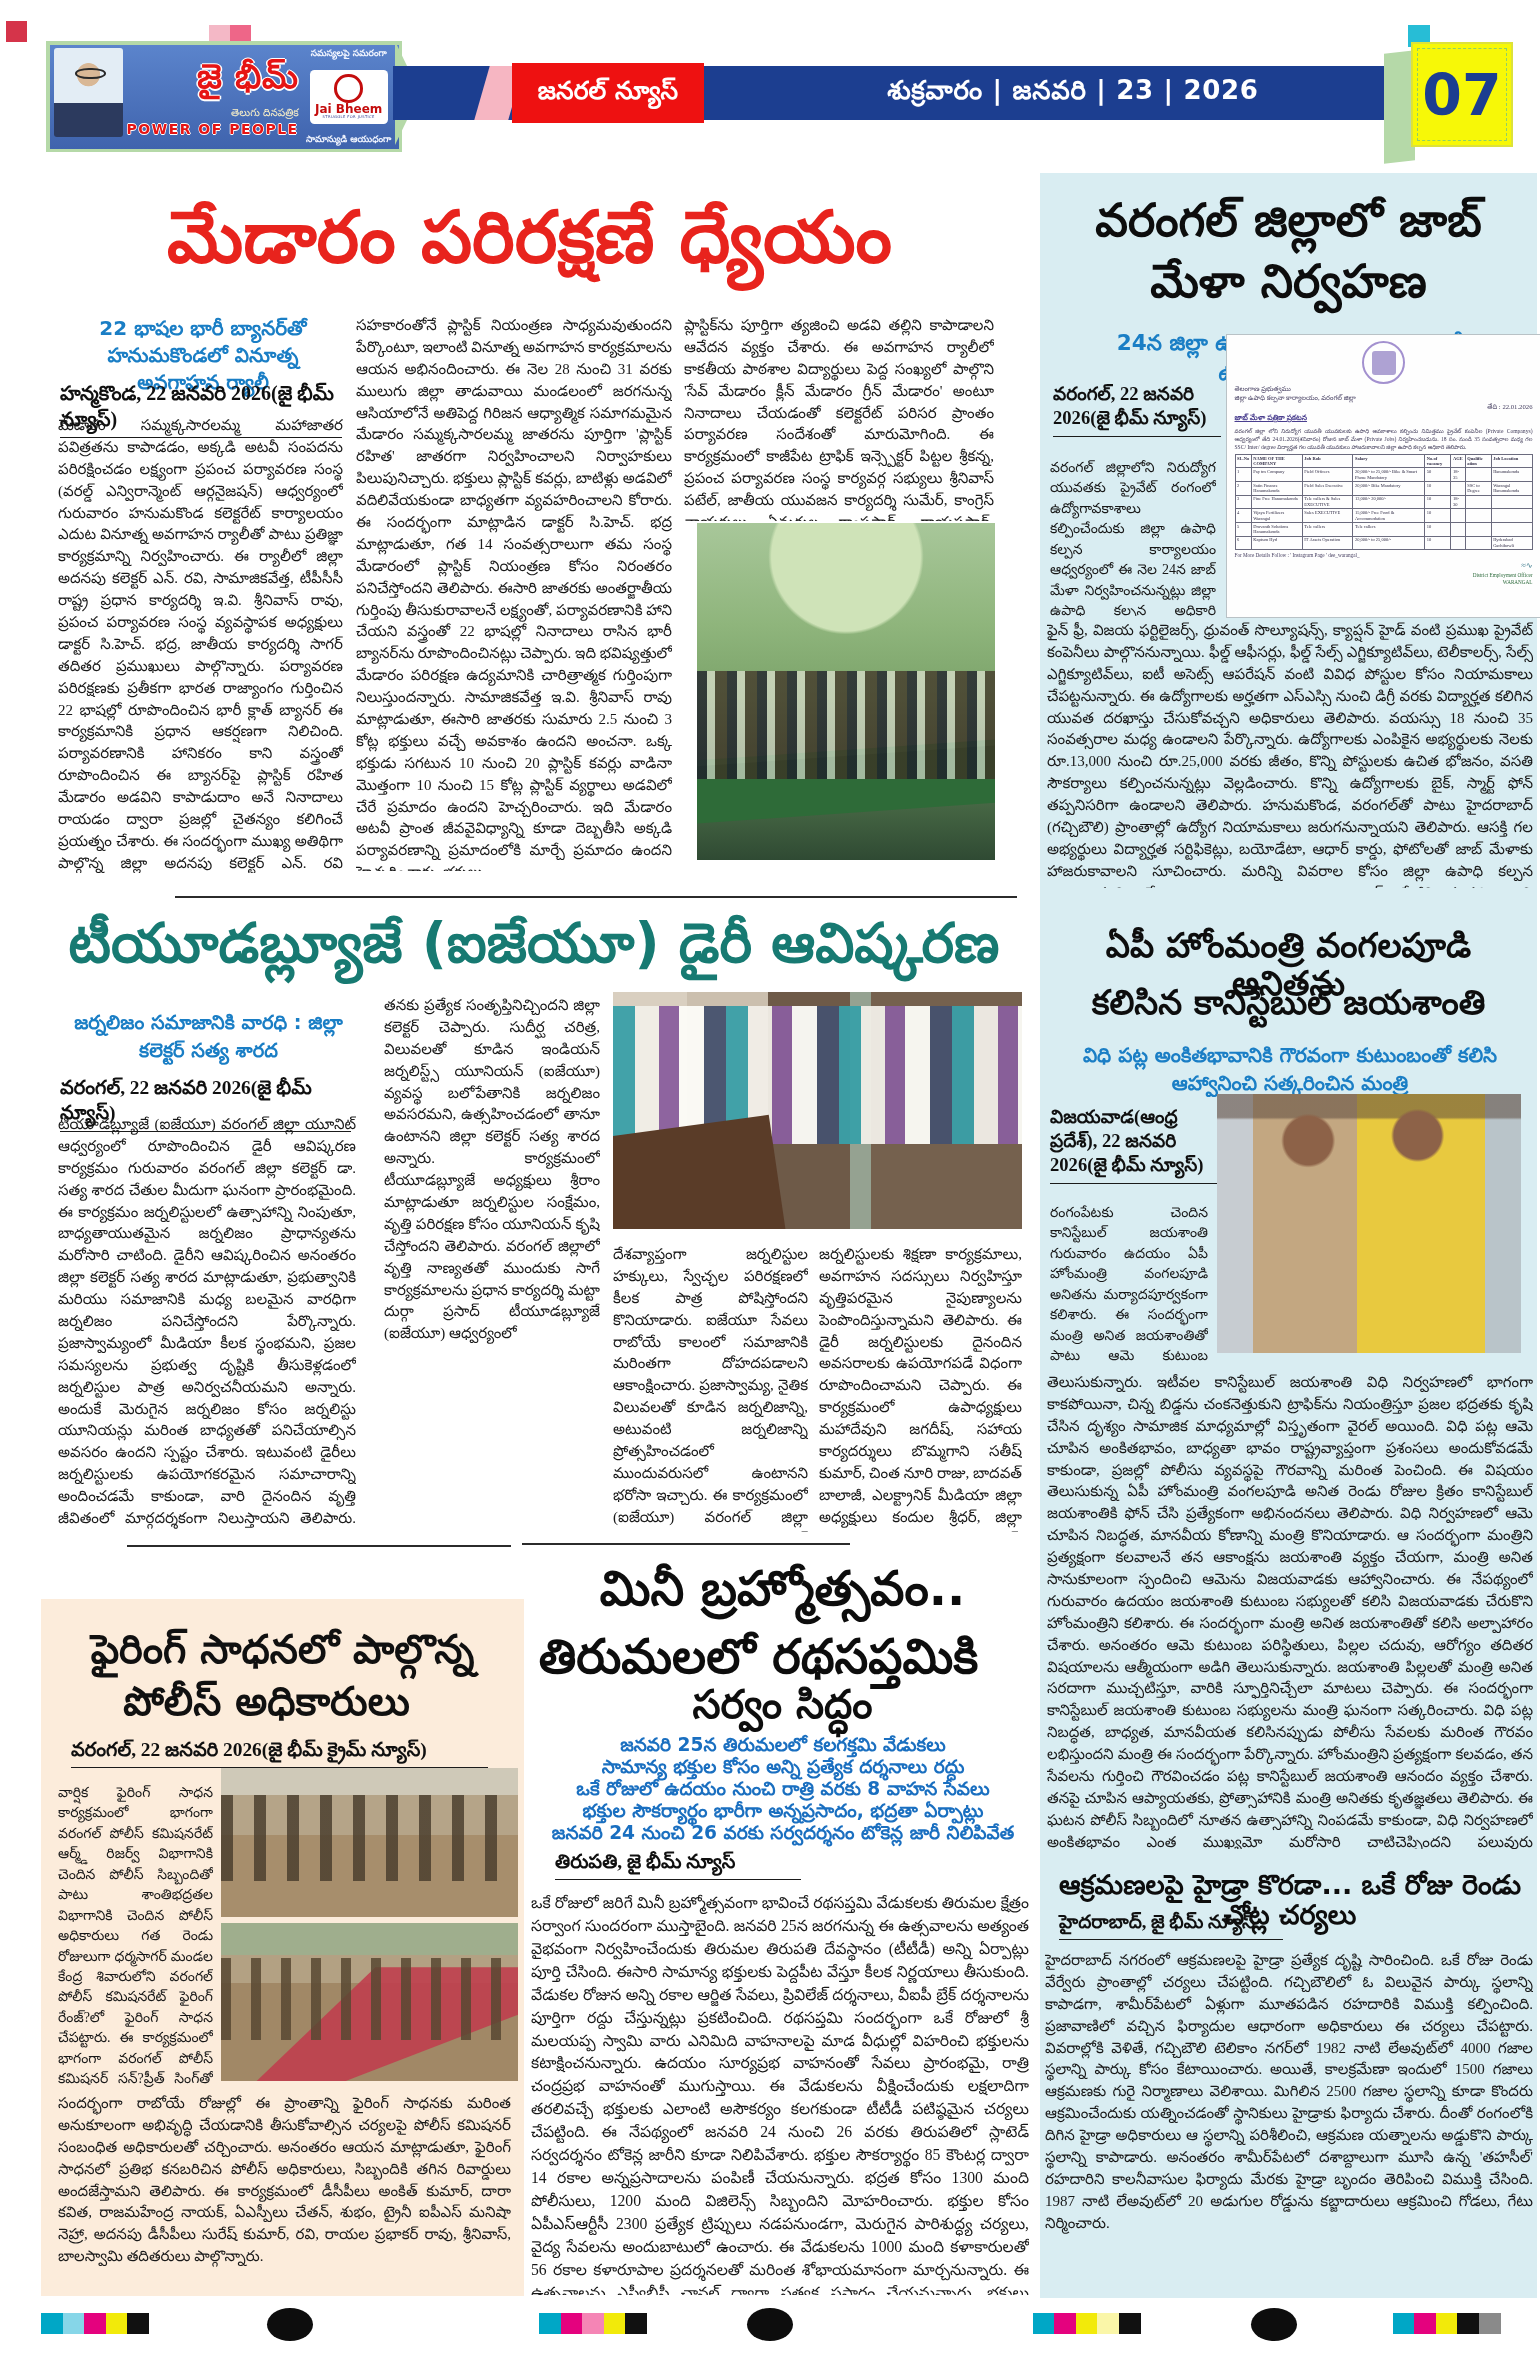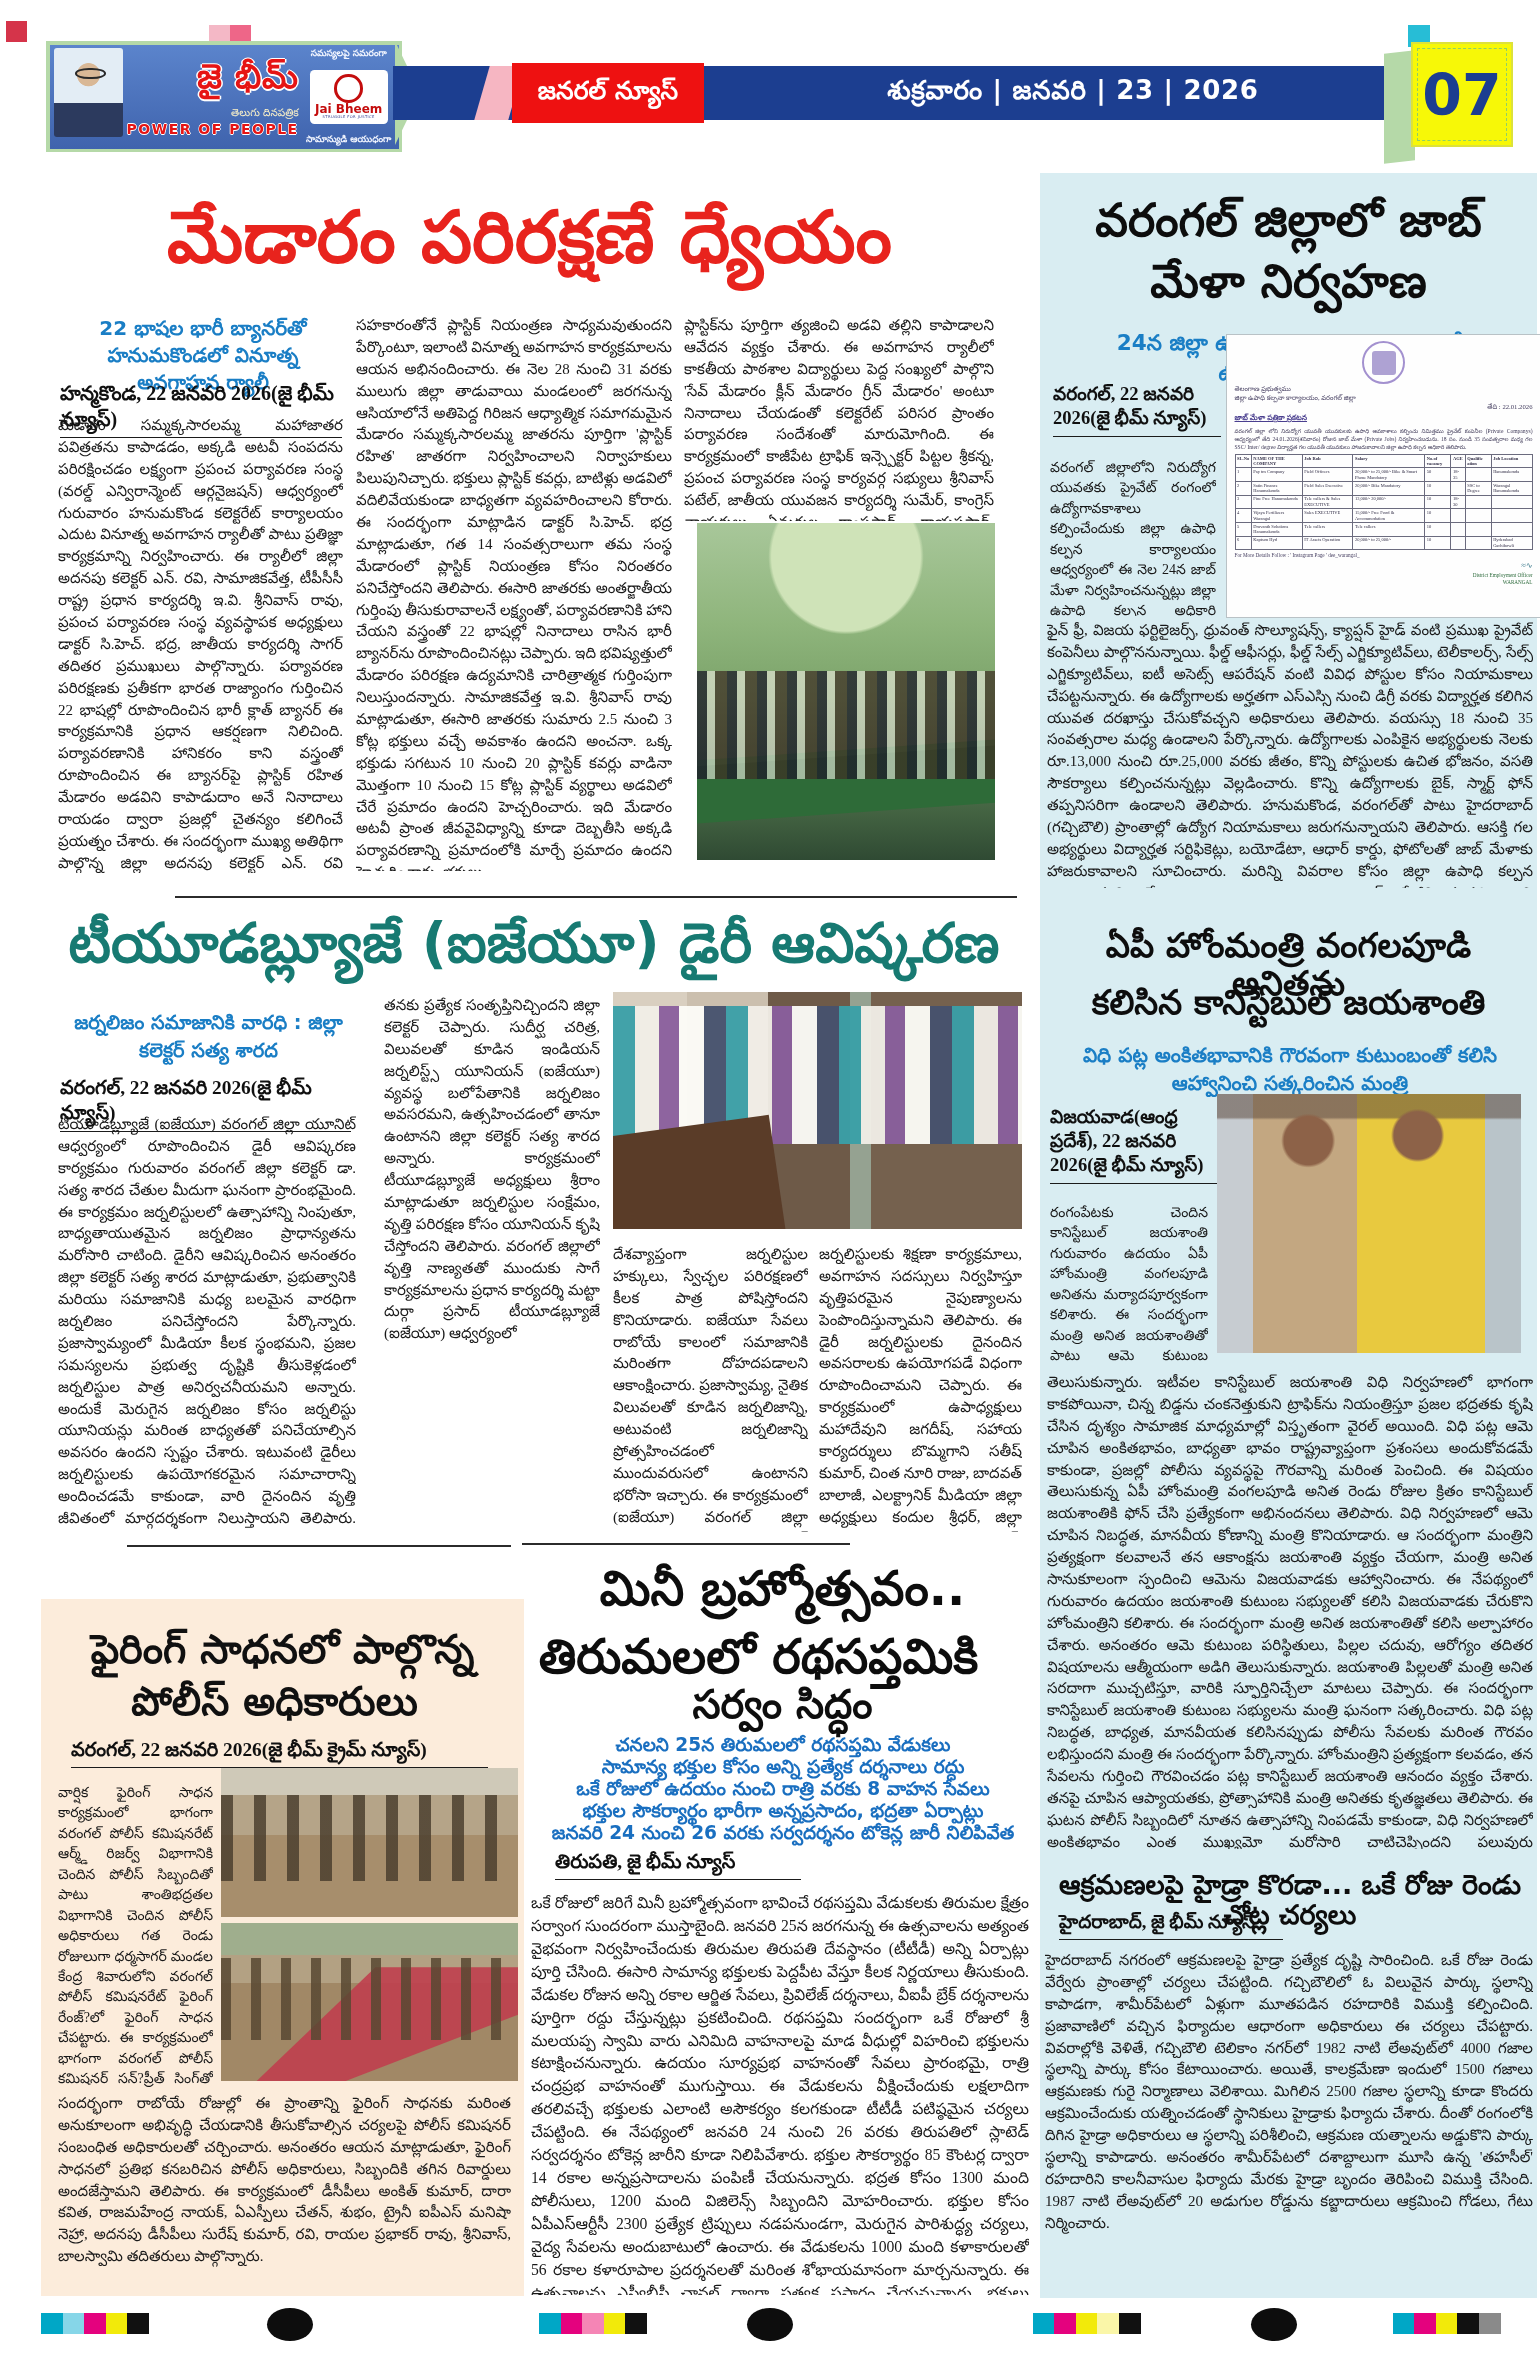--- a/index.html
+++ b/index.html
@@ -148,32 +148,32 @@
   <div class="abs body-col" style="left:384px;top:995px;width:216px;height:537px;">తనకు ప్రత్యేక సంతృప్తినిచ్చిందని జిల్లా కలెక్టర్ చెప్పారు. సుదీర్ఘ చరిత్ర, విలువలతో కూడిన ఇండియన్ జర్నలిస్ట్స్ యూనియన్ (ఐజేయూ) వ్యవస్థ బలోపేతానికి జర్నలిజం అవసరమని, ఉత్సహించడంలో తానూ ఉంటానని జిల్లా కలెక్టర్ సత్య శారద అన్నారు. కార్యక్రమంలో టీయూడబ్ల్యూజే అధ్యక్షులు శ్రీరాం మాట్లాడుతూ జర్నలిస్టుల సంక్షేమం, వృత్తి పరిరక్షణ కోసం యూనియన్ కృషి చేస్తోందని తెలిపారు. వరంగల్ జిల్లాలో వృత్తి నాణ్యతతో ముందుకు సాగే కార్యక్రమాలను ప్రధాన కార్యదర్శి మట్టా దుర్గా ప్రసాద్ టీయూడబ్ల్యూజే (ఐజేయూ) ఆధ్వర్యంలో</div>
   <div class="ph ph-tuwj" style="left:613px;top:992px;width:409px;height:237px;"></div>
   <div class="abs body-col" style="left:613px;top:1244px;width:195px;height:288px;">దేశవ్యాప్తంగా జర్నలిస్టుల హక్కులు, స్వేచ్ఛల పరిరక్షణలో కీలక పాత్ర పోషిస్తోందని కొనియాడారు. ఐజేయూ సేవలు రాబోయే కాలంలో సమాజానికి మరింతగా దోహదపడాలని ఆకాంక్షించారు. ప్రజాస్వామ్య, నైతిక విలువలతో కూడిన జర్నలిజాన్ని, అటువంటి జర్నలిజాన్ని ప్రోత్సహించడంలో ముందువరుసలో ఉంటానని భరోసా ఇచ్చారు. ఈ కార్యక్రమంలో (ఐజేయూ) వరంగల్ జిల్లా అధ్యక్షులు రాంచందర్ మాట్లాడుతూ, జర్నలిస్టుల భద్రత, హక్కుల పరిరక్షణ కోసం నిరంతరం కృషి చేస్తోందని తెలిపారు. జిల్లాలో జర్నలిజాన్ని మరింత ముందుకు తీసుకెళ్లేందుకు చేపడుతున్న కార్యక్రమాలను వివరించారు. ప్రధాన కార్యదర్శి మాట్లాడుతూ, టీయూడబ్ల్యూజే</div>
   <div class="abs body-col" style="left:819px;top:1244px;width:203px;height:288px;">జర్నలిస్టులకు శిక్షణా కార్యక్రమాలు, అవగాహన సదస్సులు నిర్వహిస్తూ వృత్తిపరమైన నైపుణ్యాలను పెంపొందిస్తున్నామని తెలిపారు. ఈ డైరీ జర్నలిస్టులకు దైనందిన అవసరాలకు ఉపయోగపడే విధంగా రూపొందించామని చెప్పారు. ఈ కార్యక్రమంలో ఉపాధ్యక్షులు మహాదేవుని జగదీష్, సహాయ కార్యదర్శులు బొమ్మగాని సతీష్ కుమార్, చింత నూరి రాజు, బాదవత్ బాలాజీ, ఎలక్ట్రానిక్ మీడియా జిల్లా అధ్యక్షులు కందుల శ్రీధర్, జిల్లా నాయకులు పిన్న శివకుమార్, మహేష్ కుమార్ తదితర ప్రముఖులు పాల్గొని తమ అభిప్రాయాలను వ్యక్తం చేశారు. కార్యక్రమం ముగింపులో జర్నలిస్టుల మధ్య ఐక్యత, వృత్తి పట్ల నిబద్ధత మరింత బలోపేతం కావాలని పాల్గొన్నవారు ఆకాంక్షించారు.</div>
 
   <div class="abs rule" style="left:127px;top:1545px;width:384px;"></div>
   <div class="abs rule" style="left:522px;top:1543px;width:328px;"></div>
 
   <div class="abs" style="left:41px;top:1599px;width:483px;height:697px;background:#fcecdb;"></div>
   <div class="abs headline center" style="left:56px;top:1627px;width:453px;font-size:40px;color:#101010;">ఫైరింగ్ సాధనలో పాల్గొన్న</div>
-  <div class="abs headline center" style="left:48px;top:1679px;width:453px;font-size:40px;color:#101010;">పోలీస్ అధికారులు</div>
+  <div class="abs headline center" style="left:40px;top:1679px;width:453px;font-size:40px;color:#101010;">పోలీస్ అధికారులు</div>
   <div class="abs dateline" style="left:71px;top:1737px;width:417px;font-size:19.4px;">వరంగల్, 22 జనవరి 2026(జై భీమ్ క్రైమ్ న్యూస్)</div>
   <div class="abs body-col" style="left:58px;top:1783px;width:155px;height:304px;font-size:14px;">వార్షిక ఫైరింగ్ సాధన కార్యక్రమంలో భాగంగా వరంగల్ పోలీస్ కమిషనరేట్ ఆర్మ్డ్ రిజర్వ్ విభాగానికి చెందిన పోలీస్ సిబ్బందితో పాటు శాంతిభద్రతల విభాగానికి చెందిన పోలీస్ అధికారులు గత రెండు రోజులుగా ధర్మసాగర్ మండల కేంద్ర శివారులోని వరంగల్ పోలీస్ కమిషనరేట్ ఫైరింగ్ రేంజ్?లో ఫైరింగ్ సాధన చేపట్టారు. ఈ కార్యక్రమంలో భాగంగా వరంగల్ పోలీస్ కమిషనర్ సన్?ప్రీత్ సింగ్‌తో పాటు డీసీపీలు, అదనపు డీసీపీలు, ఏసీపీలు, ఆర్?.ఐలు, ఇన్?స్పెక్టర్లు, ఎస్?.ఐలు పాల్గొని వివిధ రకాల ఆయుధాలతో ఫైరింగ్ సాధన నిర్వహించారు. ఈ</div>
   <div class="ph ph-pol1" style="left:221px;top:1768px;width:297px;height:149px;"></div>
   <div class="ph ph-pol2" style="left:221px;top:1923px;width:297px;height:158px;"></div>
   <div class="abs body-col" style="left:58px;top:2093px;width:453px;height:189px;">సందర్భంగా రాబోయే రోజుల్లో ఈ ప్రాంతాన్ని ఫైరింగ్ సాధనకు మరింత అనుకూలంగా అభివృద్ధి చేయడానికి తీసుకోవాల్సిన చర్యలపై పోలీస్ కమిషనర్ సంబంధిత అధికారులతో చర్చించారు. అనంతరం ఆయన మాట్లాడుతూ, ఫైరింగ్ సాధనలో ప్రతిభ కనబరిచిన పోలీస్ అధికారులు, సిబ్బందికి తగిన రివార్డులు అందజేస్తామని తెలిపారు. ఈ కార్యక్రమంలో డీసీపీలు అంకిత్ కుమార్, దారా కవిత, రాజమహేంద్ర నాయక్, ఏఎస్పీలు చేతన్, శుభం, ట్రైనీ ఐపీఎస్ మనిషా నెహ్రా, అదనపు డీసీపీలు సురేష్ కుమార్, రవి, రాయల ప్రభాకర్ రావు, శ్రీనివాస్, బాలస్వామి తదితరులు పాల్గొన్నారు.</div>
 
   <div class="abs headline center" style="left:529px;top:1562px;width:507px;font-size:48px;color:#0d0d0d;">మినీ బ్రహ్మోత్సవం..</div>
   <div class="abs headline center" style="left:505px;top:1630px;width:507px;font-size:48px;color:#0d0d0d;">తిరుమలలో రథసప్తమికి</div>
   <div class="abs headline center" style="left:529px;top:1682px;width:507px;font-size:40px;color:#0d0d0d;">సర్వం సిద్ధం</div>
   <div class="abs" style="left:531px;top:1734px;width:504px;">
-    <div class="bullet-line">చనలని 25న తిరుమలలో రథసప్తమి వేడుకలు</div>
+    <div class="bullet-line">జనవరి 25న తిరుమలలో కలగక్తమి వేడుకలు</div>
     <div class="bullet-line">సామాన్య భక్తుల కోసం అన్ని ప్రత్యేక దర్శనాలు రద్దు</div>
     <div class="bullet-line">ఒకే రోజులో ఉదయం నుంచి రాత్రి వరకు 8 వాహన సేవలు</div>
     <div class="bullet-line">భక్తుల సౌకర్యార్థం భారీగా అన్నప్రసాదం, భద్రతా ఏర్పాట్లు</div>
     <div class="bullet-line">జనవరి 24 నుంచి 26 వరకు సర్వదర్శనం టోకెన్ల జారీ నిలిపివేత</div>
   </div>
   <div class="abs dateline" style="left:555px;top:1849px;width:246px;font-size:19.4px;">తిరుపతి, జై భీమ్ న్యూస్</div>
   <div class="abs body-col" style="left:531px;top:1892px;width:498px;height:403px;font-size:15.7px;">ఒకే రోజులో జరిగే మినీ బ్రహ్మోత్సవంగా భావించే రథసప్తమి వేడుకలకు తిరుమల క్షేత్రం సర్వాంగ సుందరంగా ముస్తాబైంది. జనవరి 25న జరగనున్న ఈ ఉత్సవాలను అత్యంత వైభవంగా నిర్వహించేందుకు తిరుమల తిరుపతి దేవస్థానం (టీటీడీ) అన్ని ఏర్పాట్లు పూర్తి చేసింది. ఈసారి సామాన్య భక్తులకు పెద్దపీట వేస్తూ కీలక నిర్ణయాలు తీసుకుంది. వేడుకల రోజున అన్ని రకాల ఆర్జిత సేవలు, ప్రివిలేజ్ దర్శనాలు, వీఐపీ బ్రేక్ దర్శనాలను పూర్తిగా రద్దు చేస్తున్నట్లు ప్రకటించింది. రథసప్తమి సందర్భంగా ఒకే రోజులో శ్రీ మలయప్ప స్వామి వారు ఎనిమిది వాహనాలపై మాడ వీధుల్లో విహరించి భక్తులను కటాక్షించనున్నారు. ఉదయం సూర్యప్రభ వాహనంతో సేవలు ప్రారంభమై, రాత్రి చంద్రప్రభ వాహనంతో ముగుస్తాయి. ఈ వేడుకలను వీక్షించేందుకు లక్షలాదిగా తరలివచ్చే భక్తులకు ఎలాంటి అసౌకర్యం కలగకుండా టీటీడీ పటిష్ఠమైన చర్యలు చేపట్టింది. ఈ నేపథ్యంలో జనవరి 24 నుంచి 26 వరకు తిరుపతిలో స్లాటెడ్ సర్వదర్శనం టోకెన్ల జారీని కూడా నిలిపివేశారు. భక్తుల సౌకర్యార్థం 85 కౌంటర్ల ద్వారా 14 రకాల అన్నప్రసాదాలను పంపిణీ చేయనున్నారు. భద్రత కోసం 1300 మంది పోలీసులు, 1200 మంది విజిలెన్స్ సిబ్బందిని మోహరించారు. భక్తుల కోసం ఏపీఎస్ఆర్టీసీ 2300 ప్రత్యేక ట్రిప్పులు నడపనుండగా, మెరుగైన పారిశుద్ధ్య చర్యలు, వైద్య సేవలను అందుబాటులో ఉంచారు. ఈ వేడుకలను 1000 మంది కళాకారులతో 56 రకాల కళారూపాల ప్రదర్శనలతో మరింత శోభాయమానంగా మార్చనున్నారు. ఈ ఉత్సవాలను ఎస్వీబీసీ ఛానల్ ద్వారా ప్రత్యక్ష ప్రసారం చేయనున్నారు. భక్తులు సంయమనం పాటిస్తూ, టీటీడీ సూచనలను అనుసరించి స్వామివారి వాహన సేవలను వీక్షించాలని అధికారులు విజ్ఞప్తి చేశారు.</div>
 
   <div class="abs" style="left:1040px;top:173px;width:497px;height:2125px;background:#d9edf2;"></div>
 

